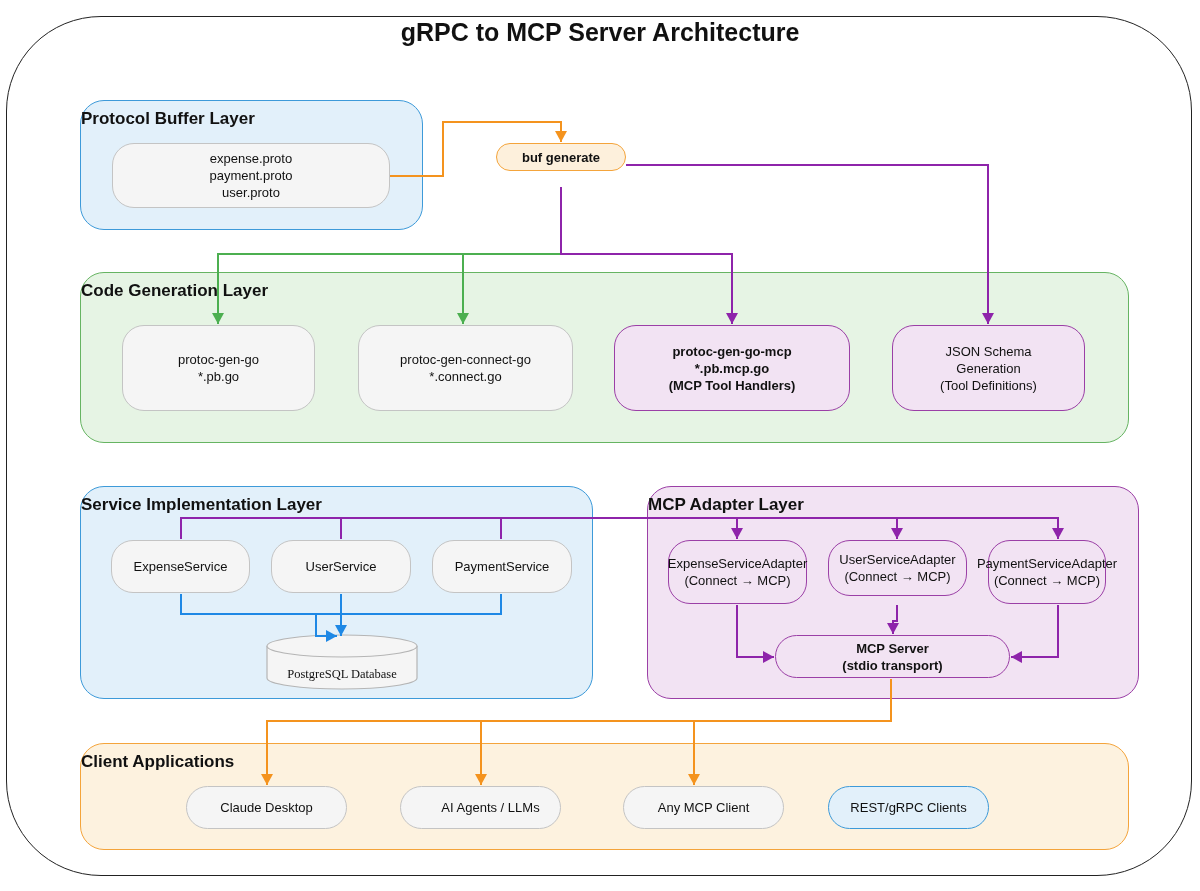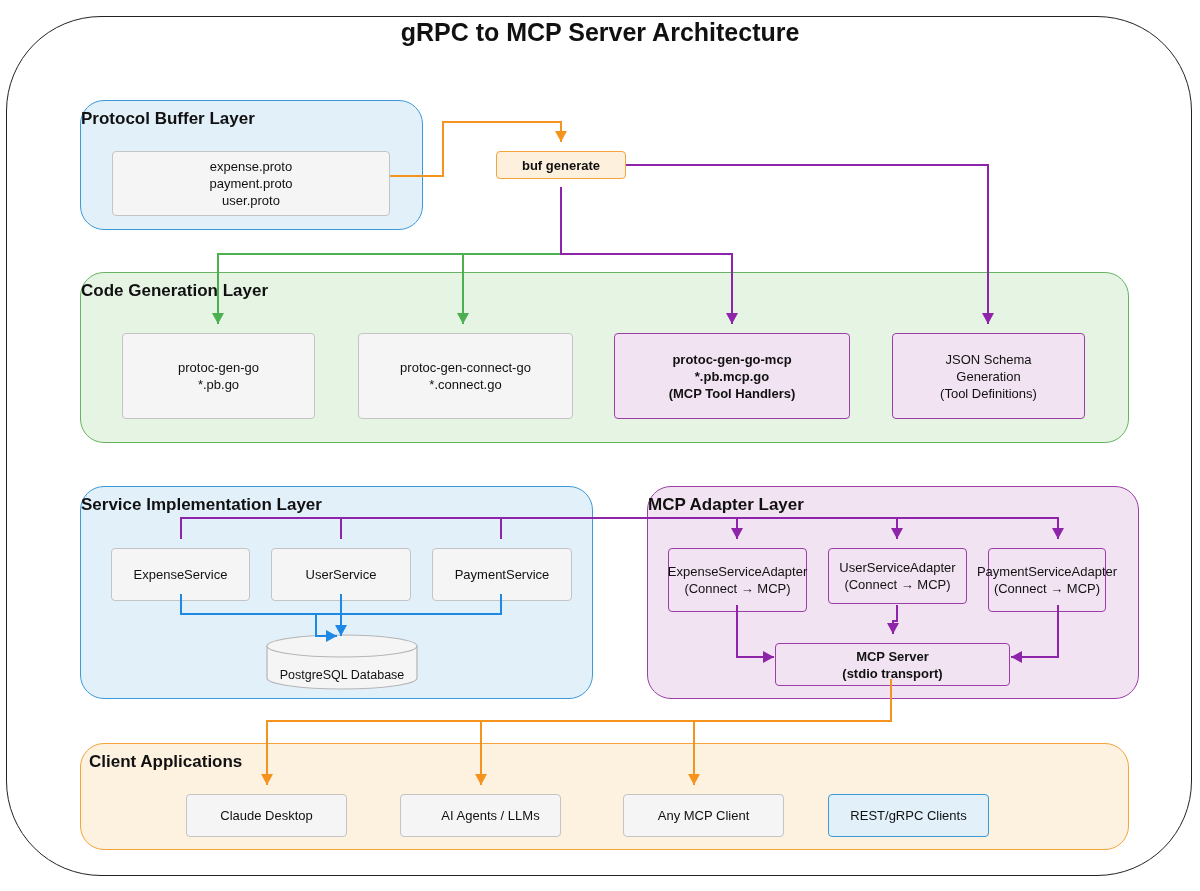--- a/index.html
+++ b/index.html
@@ -8,30 +8,30 @@
   .frame { position:absolute; left:6px; top:16px; width:1186px; height:860px;
            border:1.5px solid #222; border-radius:95px; box-sizing:border-box; }
   .title { position:absolute; left:0; width:1200px; top:18px; text-align:center;
            font-size:25px; font-weight:bold; }
   .layer { position:absolute; border-radius:24px; box-sizing:border-box; border:1.5px solid; }
   .layer-title { position:absolute; left:0; right:0; text-align:left; font-weight:bold; font-size:17px; }
   .blue { background:#e2f0fa; border-color:#3d9ad9; }
   .green { background:#e6f4e4; border-color:#66b462;padding-left:16px; }
   .purple { background:#f2e3f3; border-color:#9b3fa6; }
   .orange { background:#fdf2df; border-color:#f4a43b; }
-  .node { position:absolute; box-sizing:border-box; border-radius:4px; border:1.2px solid #c4c4c4;
+  .node { position:absolute; box-sizing:border-box; border-radius:22px; border:1.2px solid #c4c4c4;
           background:#f5f5f5; display:flex; flex-direction:column; align-items:center; justify-content:center;
-          text-align:center; font-size:13px; line-height:17px;margin-top:8px; }
+          text-align:center; font-size:13px; line-height:17px; }
   .node.pnode { background:#f2e3f3; border-color:#9b3fa6; }
   .node.onode { background:#fdf0dc; border-color:#f4a43b; font-weight:bold; }
   .node.bnode { background:#e2f0fa; border-color:#3d9ad9; }
   .bold { font-weight:bold; }
   svg.wires { position:absolute; left:0; top:0; width:1200px; height:891px; pointer-events:none; }
   .db { position:absolute; }
-  .db-label { position:absolute; left:0; right:0; bottom:8px; text-align:center; font-size:12.5px; }
+  .db-label { position:absolute; left:0; right:0; bottom:8px; text-align:center; font-size:12.5px;font-family:Liberation Serif, serif; }
 </style>
 </head>
 <body>
 
 <div class="frame"></div>
 <div class="title">gRPC to MCP Server Architecture</div>
 
 <div class="layer blue" style="left:80px;top:100px;width:343px;height:130px;">
   <div class="layer-title" style="top:8px;">Protocol Buffer Layer</div>
 </div>
@@ -101,21 +101,21 @@
 <div class="node pnode" style="left:988px;top:540px;width:118px;height:64px;">
   <div style="white-space:nowrap;">PaymentServiceAdapter</div>
   <div>(Connect → MCP)</div>
 </div>
 <div class="node pnode bold" style="left:775px;top:635px;width:235px;height:43px;">
   <div>MCP Server</div>
   <div>(stdio transport)</div>
 </div>
 
 <div class="layer orange" style="left:80px;top:743px;width:1049px;height:107px;">
-  <div class="layer-title" style="top:8px;padding-left:8px;">Client Applications</div>
+  <div class="layer-title" style="top:8px;">Client Applications</div>
 </div>
 <div class="node" style="left:186px;top:786px;width:161px;height:43px;">
   <div>Claude Desktop</div>
 </div>
 <div class="node" style="left:400px;top:786px;width:161px;height:43px;padding-left:20px;">
   <div>AI Agents / LLMs</div>
 </div>
 <div class="node" style="left:623px;top:786px;width:161px;height:43px;">
   <div>Any MCP Client</div>
 </div>

